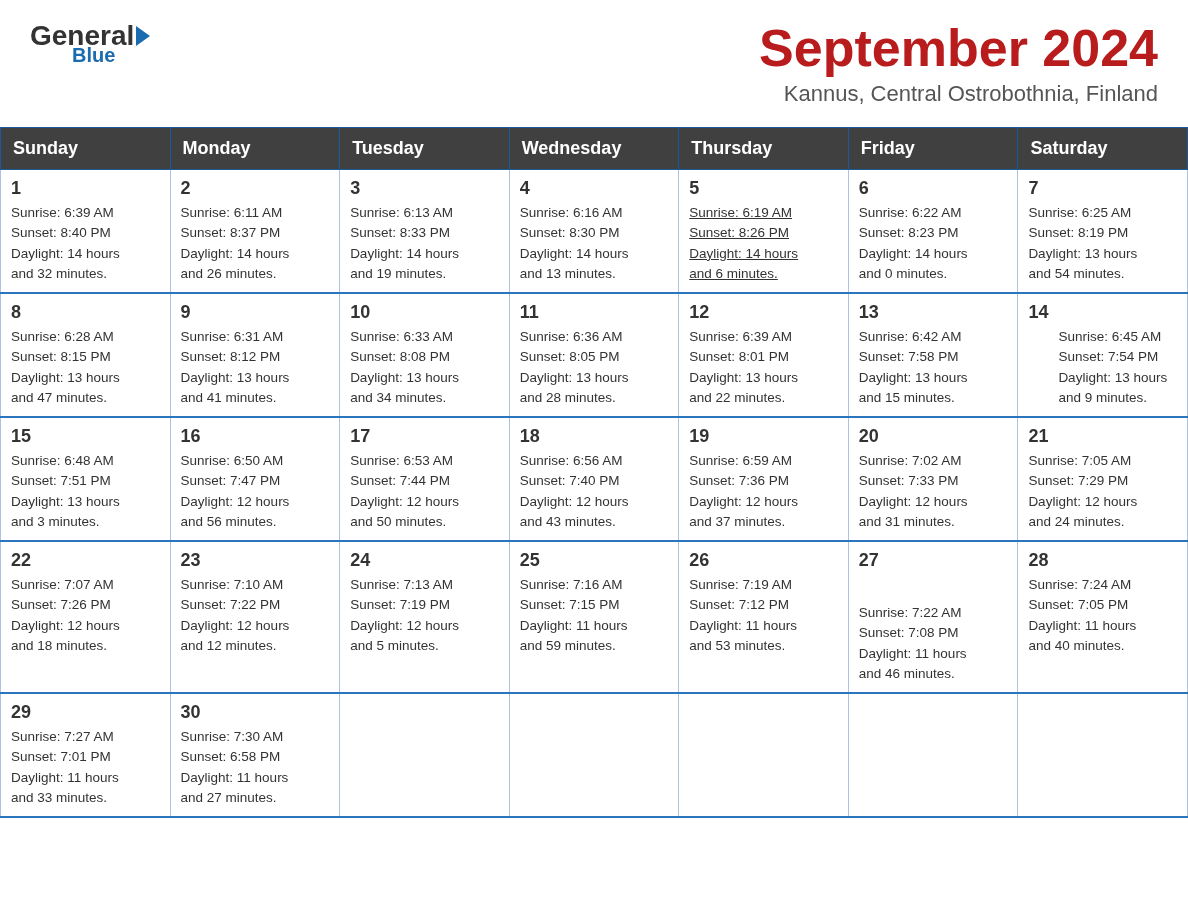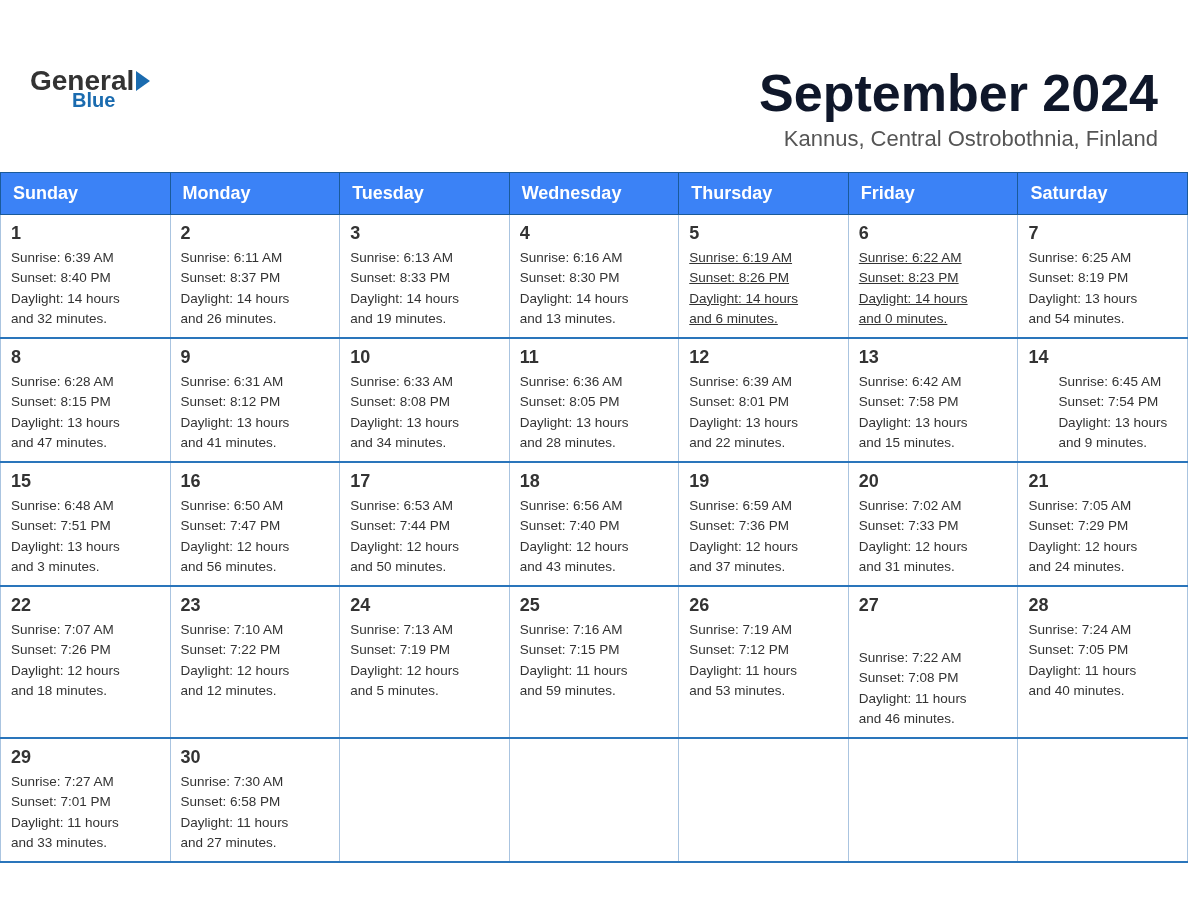--- a/index.html
+++ b/index.html
@@ -8,21 +8,20 @@
       background: #fff;
       color: #333;
       width: 1188px;
       min-height: 918px;
     }
     .header {
       display: flex;
       justify-content: space-between;
       align-items: flex-start;
       padding: 20px 30px 10px 30px;
-      margin-top: 45px;
     }
     .logo {
       display: flex;
       flex-direction: column;
       align-items: flex-start;
     }
     .logo-text {
       display: flex;
       align-items: center;
       font-size: 28px;
@@ -45,35 +44,35 @@
       font-weight: bold;
       margin-left: 42px;
       margin-top: -8px;
     }
     .title-section {
       text-align: right;
     }
     .month-title {
       font-size: 52px;
       font-weight: bold;
-      color: #0f172a;
+      color: #b91c1c;
       line-height: 1.1;
     }
     .location {
       font-size: 22px;
       color: #555;
       margin-top: 4px;
     }
     .calendar {
       width: 100%;
       border-collapse: collapse;
       margin-top: 10px;
     }
     .calendar thead th {
-      background-color: #3b82f6;
+      background-color: #404040;
       color: #fff;
       font-size: 18px;
       font-weight: bold;
       padding: 10px 12px;
       text-align: left;
       border: 1px solid #1a5a9a;
     }
     .calendar tbody td {
       vertical-align: top;
       border: 1px solid #aac4e0;
@@ -163,21 +162,21 @@
         </td>
         <td>
           <div class="day-number">5</div>
           <div class="day-info" style="white-space: pre-line; text-decoration: underline;">Sunrise: 6:19 AM
 Sunset: 8:26 PM
 Daylight: 14 hours
 and 6 minutes.</div>
         </td>
         <td>
           <div class="day-number">6</div>
-          <div class="day-info" style="white-space: pre-line; text-decoration: underline;">Sunrise: 6:22 AM
+          <div class="day-info" style="white-space: pre-line;">Sunrise: 6:22 AM
 Sunset: 8:23 PM
 Daylight: 14 hours
 and 0 minutes.</div>
         </td>
         <td>
           <div class="day-number">7</div>
           <div class="day-info" style="white-space: pre-line;">Sunrise: 6:25 AM
 Sunset: 8:19 PM
 Daylight: 13 hours
 and 54 minutes.</div>

